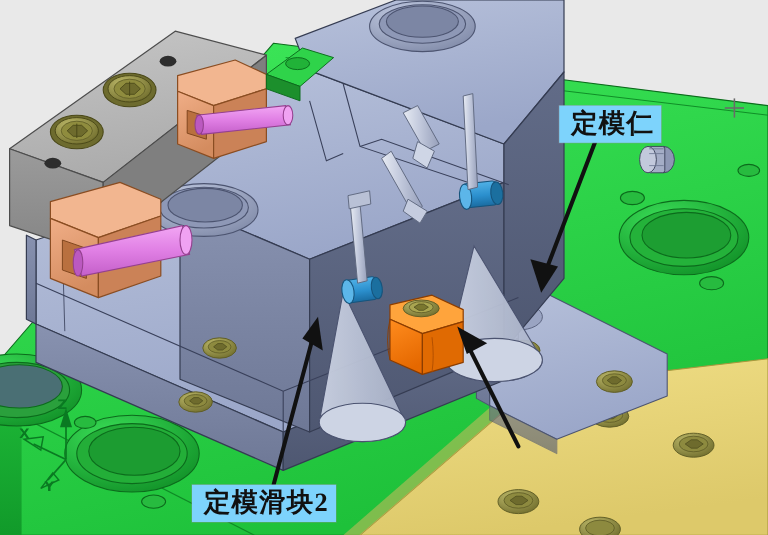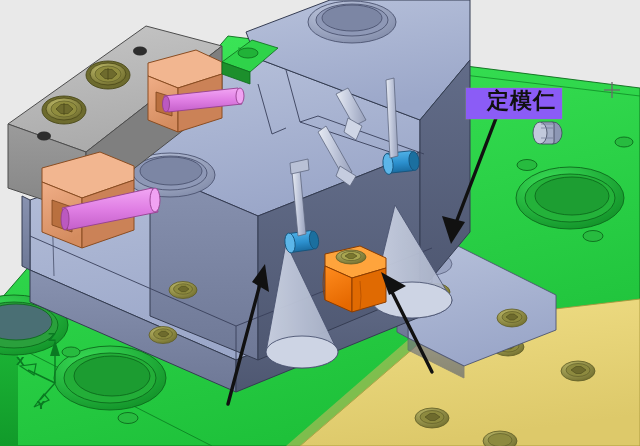--- a/index.html
+++ b/index.html
@@ -5,28 +5,28 @@
   html,body{margin:0;padding:0;}
   body{
     width:640px;height:446px;overflow:hidden;
     background:#e9e9e9;
     font-family:"DejaVu Sans","Liberation Sans",sans-serif;
   }
   #stage{position:relative;width:640px;height:446px;overflow:hidden;background:#e9e9e9;}
   #cad{position:absolute;left:0;top:0;width:640px;height:446px;}
   .callout{
     position:absolute;
-    background:#8b5cf6;
+    background:#7dd3fc;
     color:#111;
-    font-family:Liberation Mono, monospace;
+    font-family:Liberation Serif, serif;
     font-weight:600;
     white-space:nowrap;
     line-height:1;
     letter-spacing:1px;
-    padding:4px 6px 5px 21px;
+    padding:4px 6px 5px 10px;
     box-shadow:0 0 0 0.5px rgba(150,150,150,0.55);
   }
   #lbl-core{left:466px;top:88px;font-size:22px;}
   #lbl-locblock{left:330px;top:369px;font-size:22px;}
   #lbl-slider2{left:160px;top:404px;font-size:22px;}
   .axis-label{
     position:absolute;color:#0a7a22;font-size:11px;font-weight:600;
     font-family:"DejaVu Sans","Liberation Sans",sans-serif;
   }
 </style>
@@ -365,18 +365,19 @@
 
     <g stroke="#6a6a6a" stroke-width="1.3">
       <line x1="604" y1="90" x2="620" y2="90"></line>
       <line x1="612" y1="82" x2="612" y2="98"></line>
     </g>
   </svg>
 
   <div class="callout" id="lbl-core">定模仁</div>
 
 
+  <div class="callout" id="lbl-slider2">定模滑块2</div>
 
   <div class="axis-label" style="left:48px;top:331px;">Z</div>
   <div class="axis-label" style="left:37px;top:399px;">Y</div>
   <div class="axis-label" style="left:16px;top:355px;">X</div>
 
 </div>
 
 </body></html>

